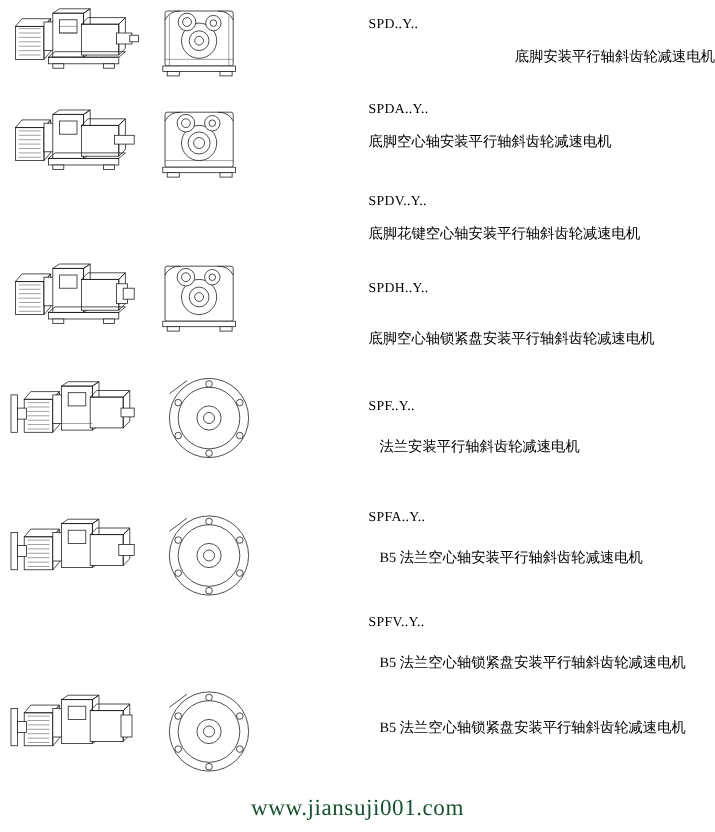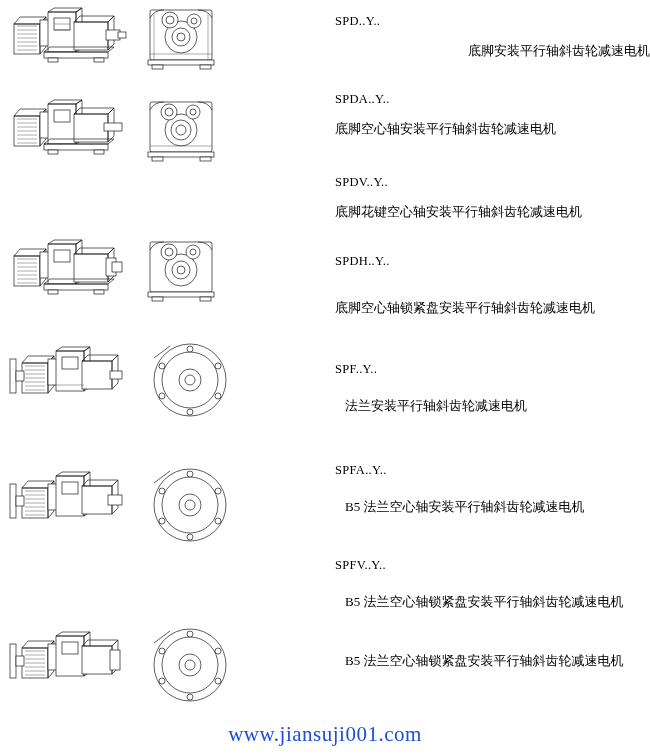--- a/index.html
+++ b/index.html
@@ -42,21 +42,21 @@
   }
   .indent {
     padding-left: 10px;
   }
   .footer {
     position: absolute;
     left: 0;
     top: 722px;
     width: 650px;
     text-align: center;
-    color: #1d4ed8;
+    color: #14532d;
     font-family: "Liberation Serif", serif;
     font-size: 21px;
     letter-spacing: 0.5px;
   }
   svg { display: block; }
   .ln { stroke: #1a1a1a; fill: none; stroke-width: 0.7; }
   .thin { stroke: #444; fill: none; stroke-width: 0.45; }
   .fillw { fill: #ffffff; stroke: #1a1a1a; stroke-width: 0.7; }
 </style>
 </head>

